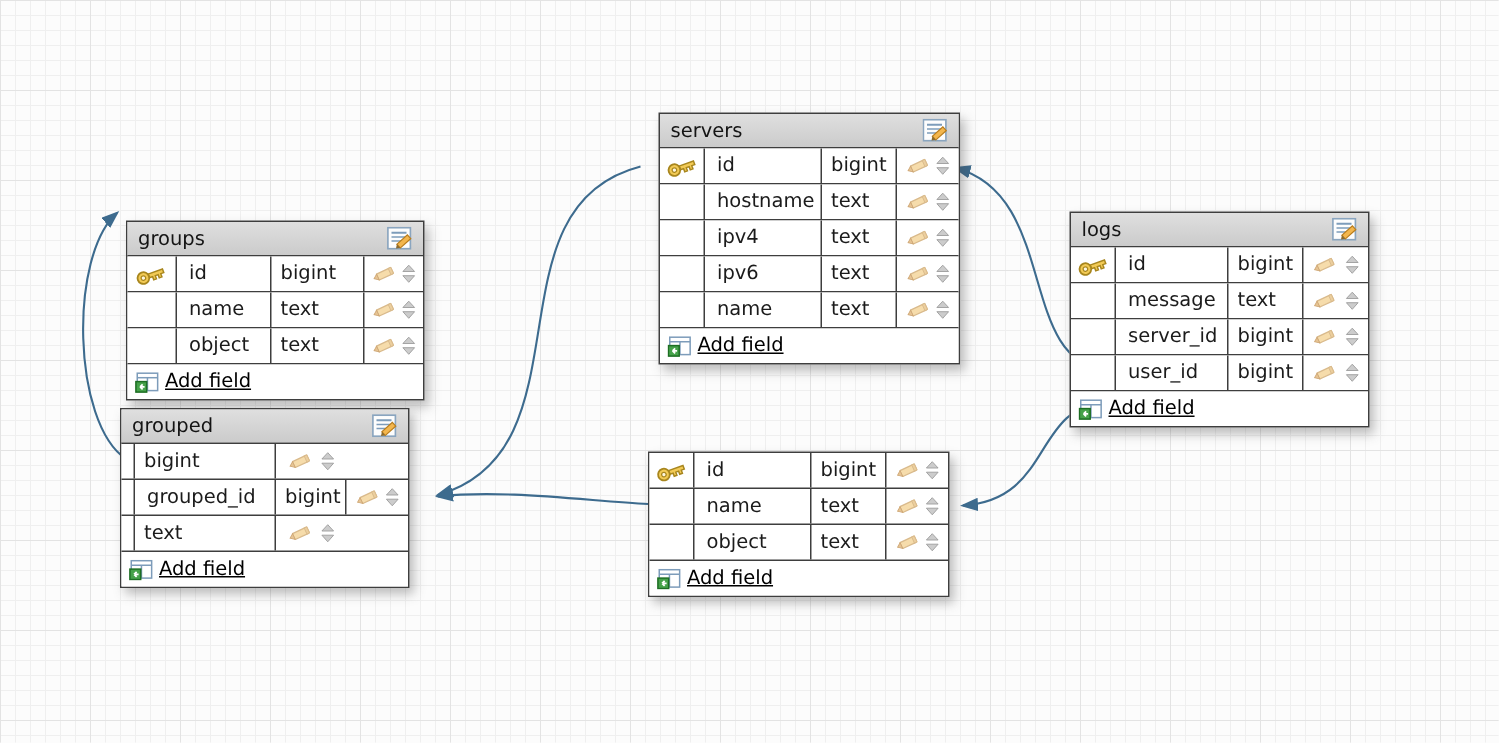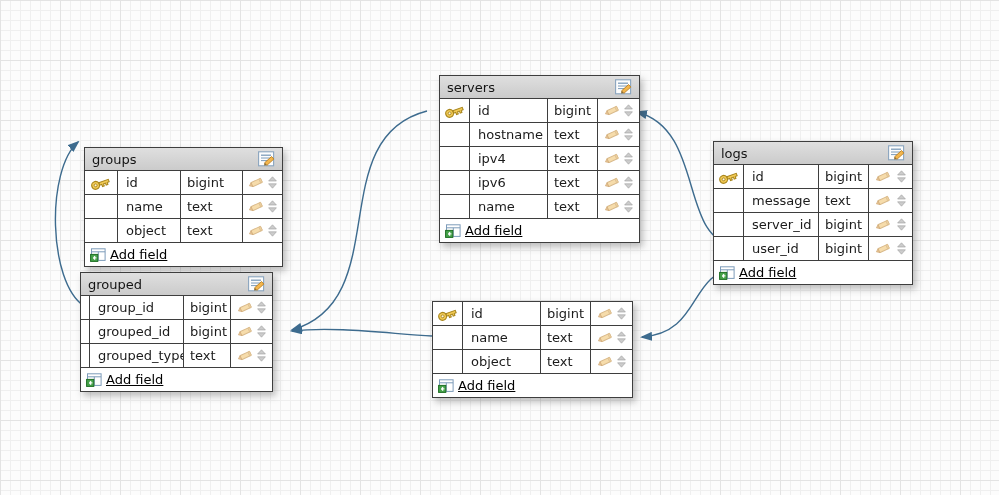--- a/index.html
+++ b/index.html
@@ -484,21 +484,20 @@
       <polygon points="6.5,8.4 6.5,11.8 4.2,10.1" fill="#8a6a2f"></polygon>
     </g>
           </svg>
         </span>
     </div>
     <div class="rows">
     <div class="field-row" style="grid-template-columns:9px 1fr 47px 41px">
       <div class="cell keycell">
         
       </div>
-      <div class="cell namecell">group_id</div>
       <div class="cell typecell">bigint</div>
       <div class="cell iconcell">
         <span class="icon">
               <svg width="17" height="13" viewBox="0 0 17 13">
     <g transform="rotate(-25 8 7)">
       <rect x="3.4" y="4.6" width="10.6" height="4.4" rx="0.6" fill="#f6dcab" stroke="#d9ba8c" stroke-width="0.9"></rect>
       <polygon points="3.6,4.7 3.6,8.9 0.8,6.8" fill="#e7c493" stroke="#cfa877" stroke-width="0.6"></polygon>
       <rect x="12.2" y="4.6" width="1.9" height="4.4" fill="#eccf9e" stroke="#d9ba8c" stroke-width="0.6"></rect>
     </g>
               </svg>
@@ -532,21 +531,20 @@
     <polygon points="4.5,0.8 8.4,5 0.6,5" fill="#cccccc" stroke="#9c9c9c" stroke-width="0.6"></polygon>
     <polygon points="0.6,7.8 8.4,7.8 4.5,12.2" fill="#cccccc" stroke="#9c9c9c" stroke-width="0.6"></polygon>
   </svg>
             </span>
       </div>
     </div>
     <div class="field-row" style="grid-template-columns:9px 1fr 47px 41px">
       <div class="cell keycell">
         
       </div>
-      <div class="cell namecell">grouped_type</div>
       <div class="cell typecell">text</div>
       <div class="cell iconcell">
         <span class="icon">
               <svg width="17" height="13" viewBox="0 0 17 13">
     <g transform="rotate(-25 8 7)">
       <rect x="3.4" y="4.6" width="10.6" height="4.4" rx="0.6" fill="#f6dcab" stroke="#d9ba8c" stroke-width="0.9"></rect>
       <polygon points="3.6,4.7 3.6,8.9 0.8,6.8" fill="#e7c493" stroke="#cfa877" stroke-width="0.6"></polygon>
       <rect x="12.2" y="4.6" width="1.9" height="4.4" fill="#eccf9e" stroke="#d9ba8c" stroke-width="0.6"></rect>
     </g>
               </svg>

